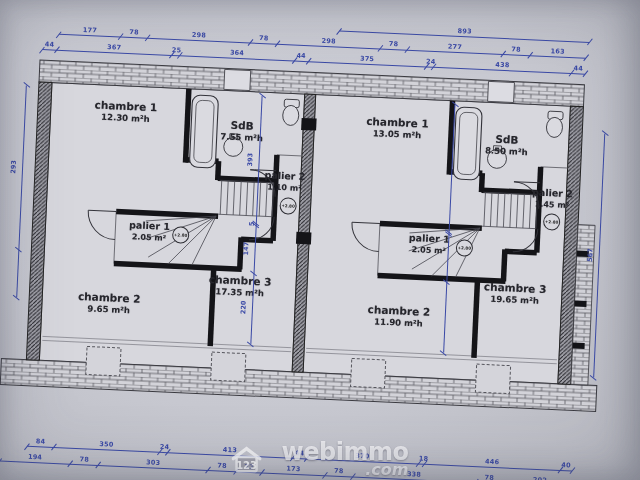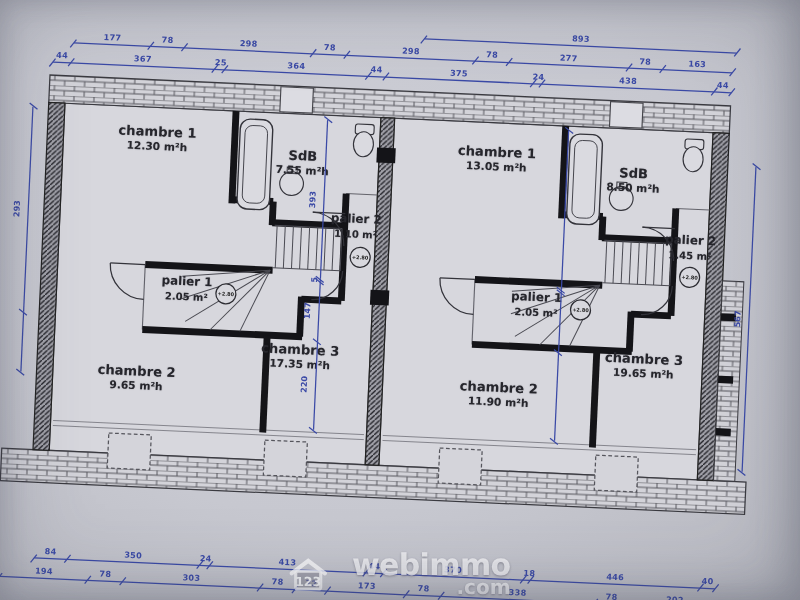--- a/index.html
+++ b/index.html
@@ -36,21 +36,21 @@
     font-size:6.5px;font-weight:bold;color:#3a49a6;white-space:nowrap;line-height:1;}
   .vt{position:absolute;bottom:-1px;right:-4px;width:8px;height:1px;background:#3a49a6;transform:rotate(36deg);}
   .vt.lead{top:-1px;bottom:auto;}
   
   .wm{position:absolute;left:50%;top:440px;transform:translateX(-50%);
     display:flex;align-items:center;gap:20px;opacity:.92;pointer-events:none;}
   .wm-text{display:flex;flex-direction:column;}
   .wm-brand{font-size:24px;font-weight:bold;color:rgba(248,248,250,.85);
     text-shadow:0 1px 2px rgba(82,82,96,.55);letter-spacing:-.5px;line-height:1;}
   .wm-com{font-size:16px;font-weight:bold;color:rgba(248,248,250,.85);
-    text-shadow:0 1px 2px rgba(82,82,96,.55);align-self:flex-end;margin-top:-2px;line-height:1;}
+    text-shadow:0 1px 2px rgba(82,82,96,.55);align-self:flex-end;margin-top:-2px;line-height:1;font-style:italic;}
 </style>
 </head>
 <body>
 
 <div class="photo">
   <div class="sheet">
     <div class="plan" id="plan">
       <svg id="plansvg" viewBox="-30 -5 610 340">
           <defs>
             <pattern id="brick" width="16" height="8" patternUnits="userSpaceOnUse">

